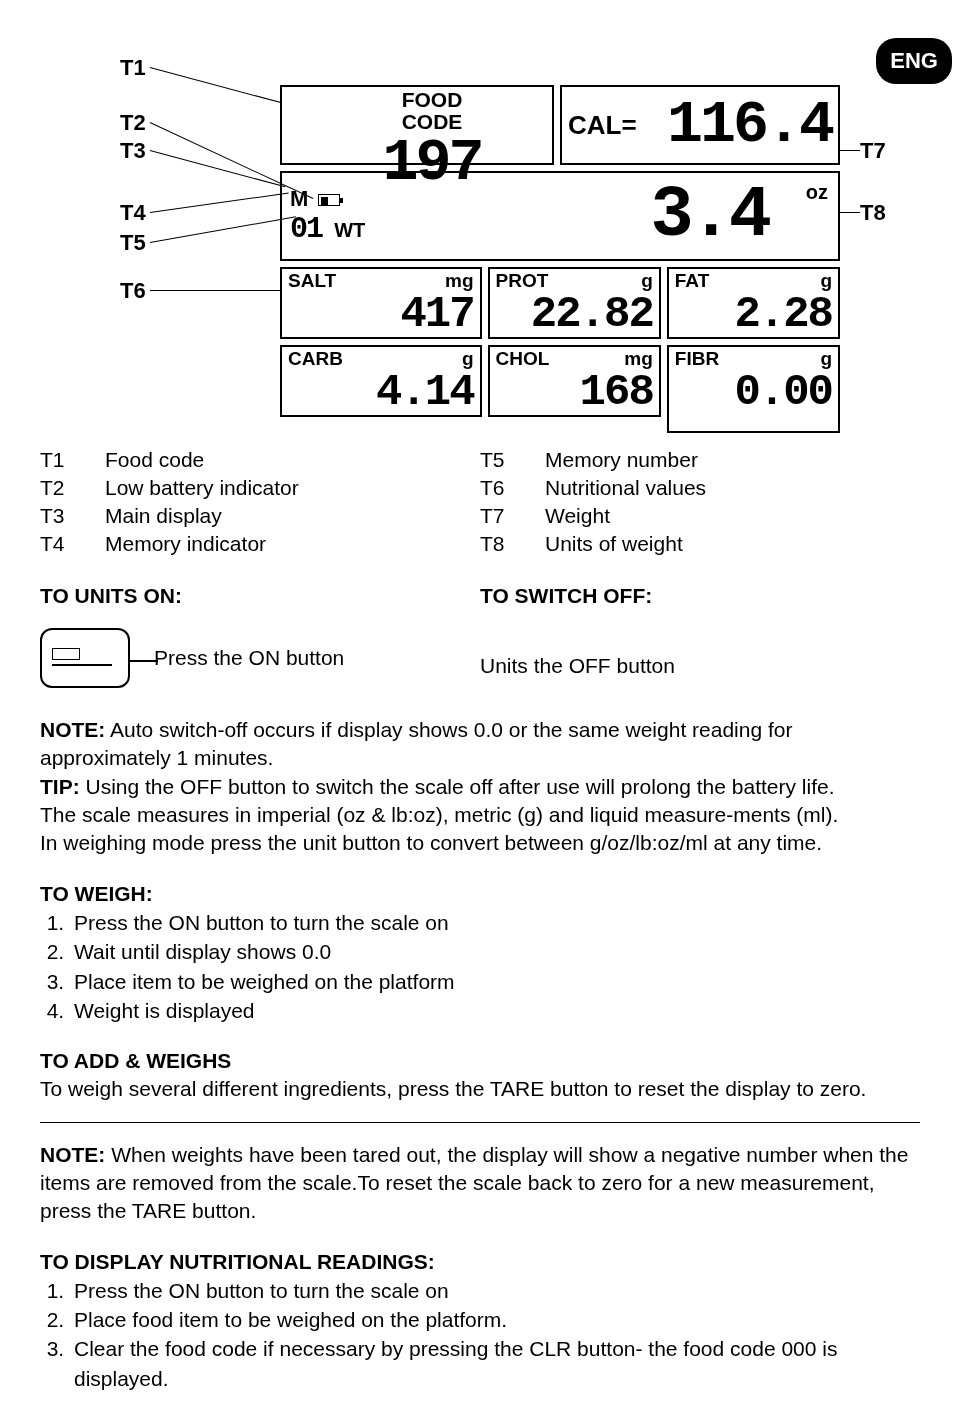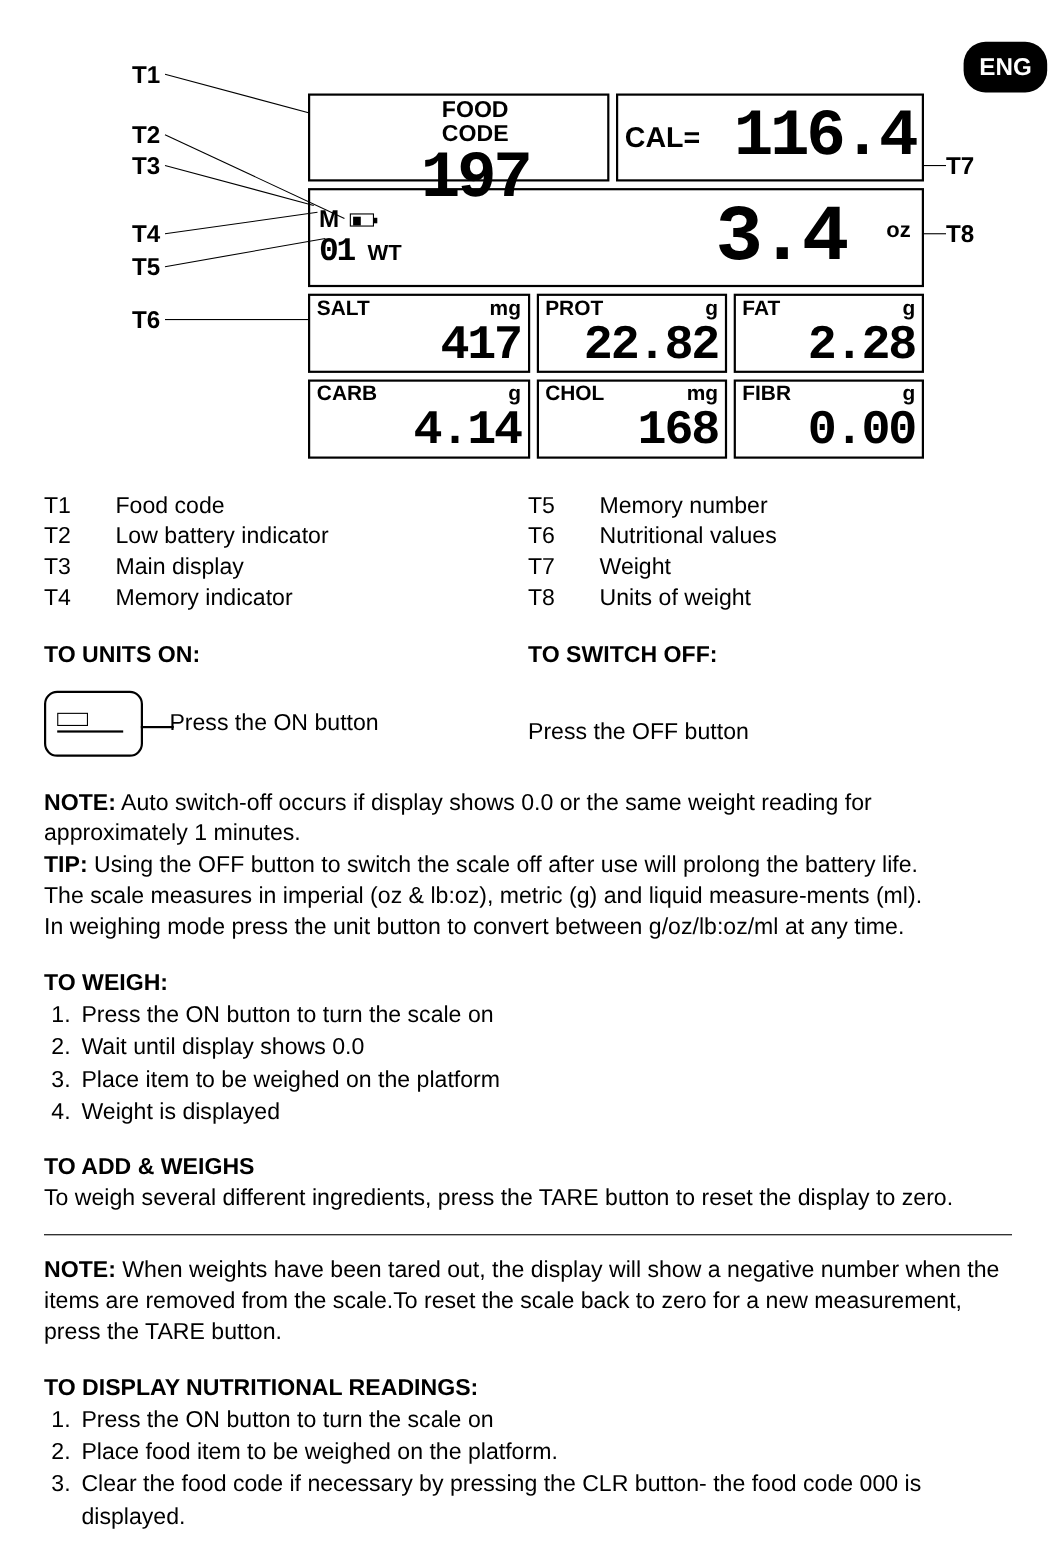--- a/index.html
+++ b/index.html
@@ -106,21 +106,21 @@
   .mval {
     font-family: "Courier New", monospace;
     font-weight:bold;
     font-size:72px;
     line-height:1;
     letter-spacing:-4px;
   }
   .unit {
     position:absolute;
     right:10px;
-    top:25px;
+    top:8px;
     font-weight:bold;
     font-size:20px;
   }
   
   .legend {
     display:flex;
     margin-top: 18px;
     font-size:21px;
   }
   .legend-col { flex:1; }
@@ -278,21 +278,21 @@
             </div>
           <div class="cell-val">4.14</div>
         </div>
         <div class="cell" style="width:182px; height:72px;">
           <div class="cell-head">
               <span>CHOL</span>
               <span>mg</span>
             </div>
           <div class="cell-val">168</div>
         </div>
-        <div class="cell" style="width:182px; height:72px;">
+        <div class="cell" style="width:182px; height:88px;">
           <div class="cell-head">
               <span>FIBR</span>
               <span>g</span>
             </div>
           <div class="cell-val">0.00</div>
         </div>
       </div>
     </div>
   </div>
 
@@ -341,21 +341,21 @@
       <div class="press-row">
         <div class="device-icon">
             <div class="device-line"></div>
           </div>
         <span>Press the ON button</span>
       </div>
     </div>
     <div>
       <div class="switch-h">TO SWITCH OFF:</div>
       <div class="press-row" style="margin-top:46px;">
-        <span>Press the OFF button</span>
+        <span>Units the OFF button</span>
       </div>
     </div>
   </div>
 
   <div class="body-text">
     <b>NOTE:</b><span> Auto switch-off occurs if display shows 0.0 or the same weight reading for approximately 1 minutes.</span><br>
     <b>TIP:</b><span> Using the OFF button to switch the scale off after use will prolong the battery life.</span>
   </div>
 
   <div style="font-size:21px; line-height:1.35;">

